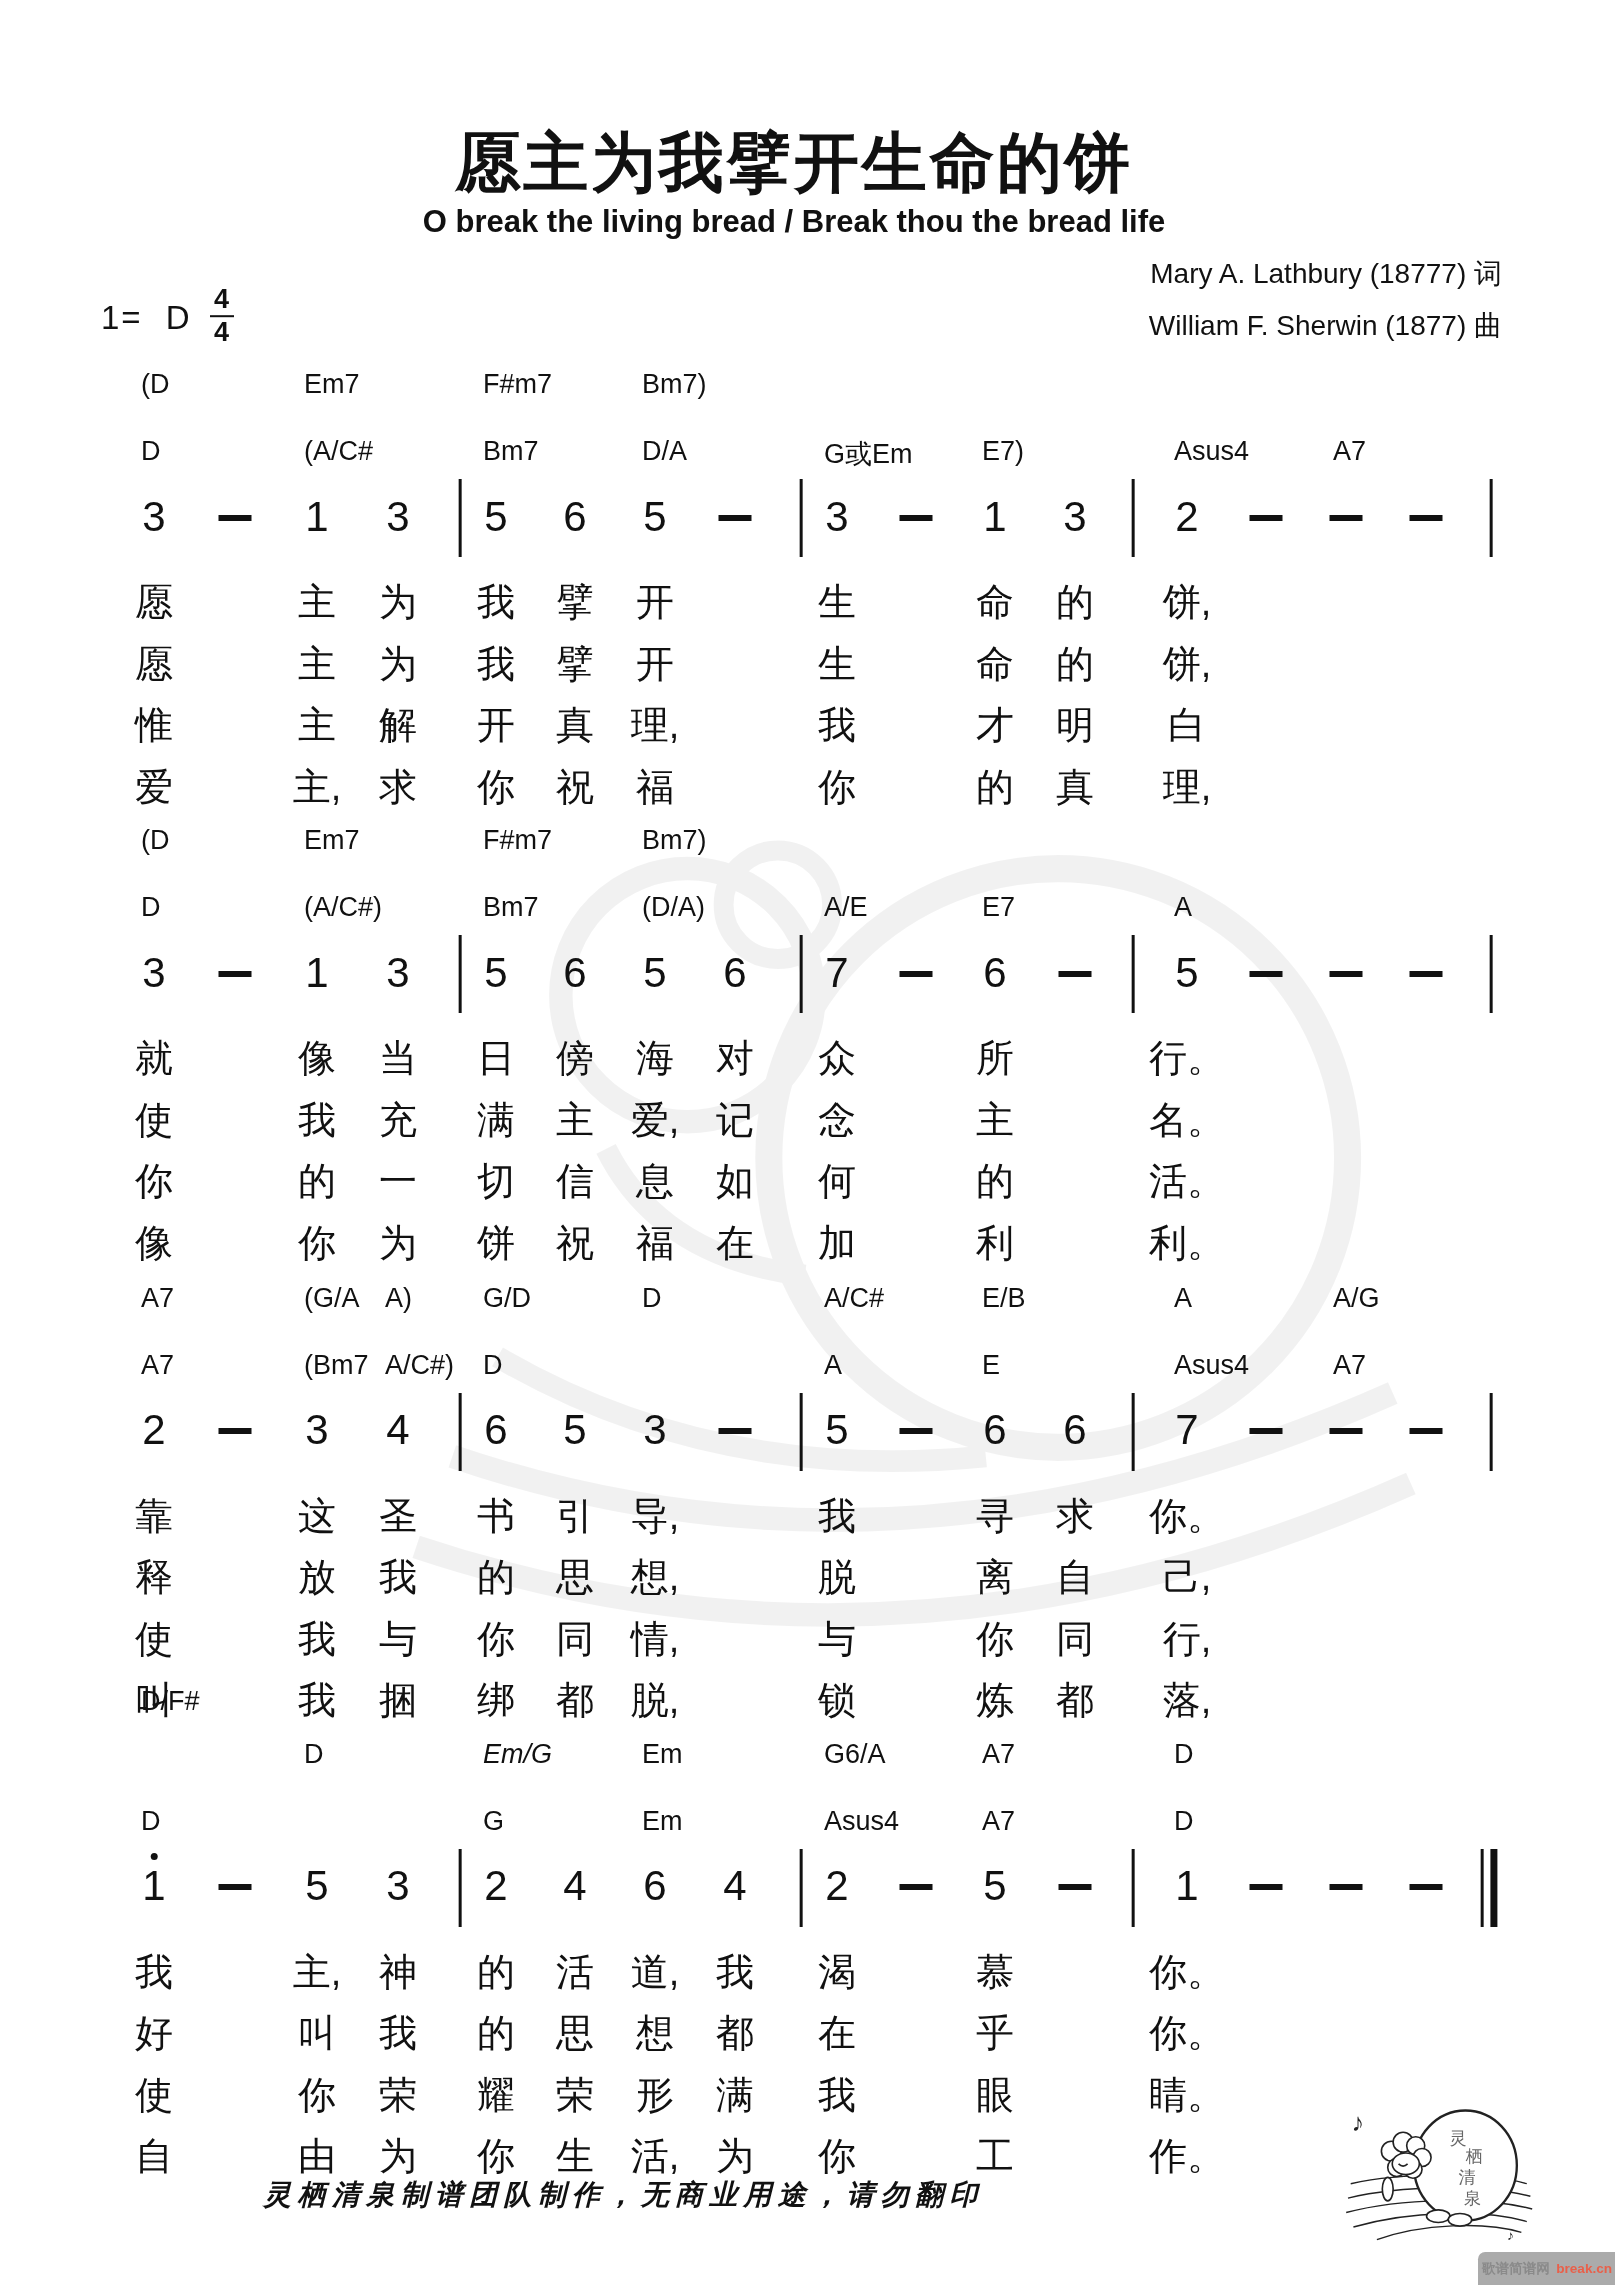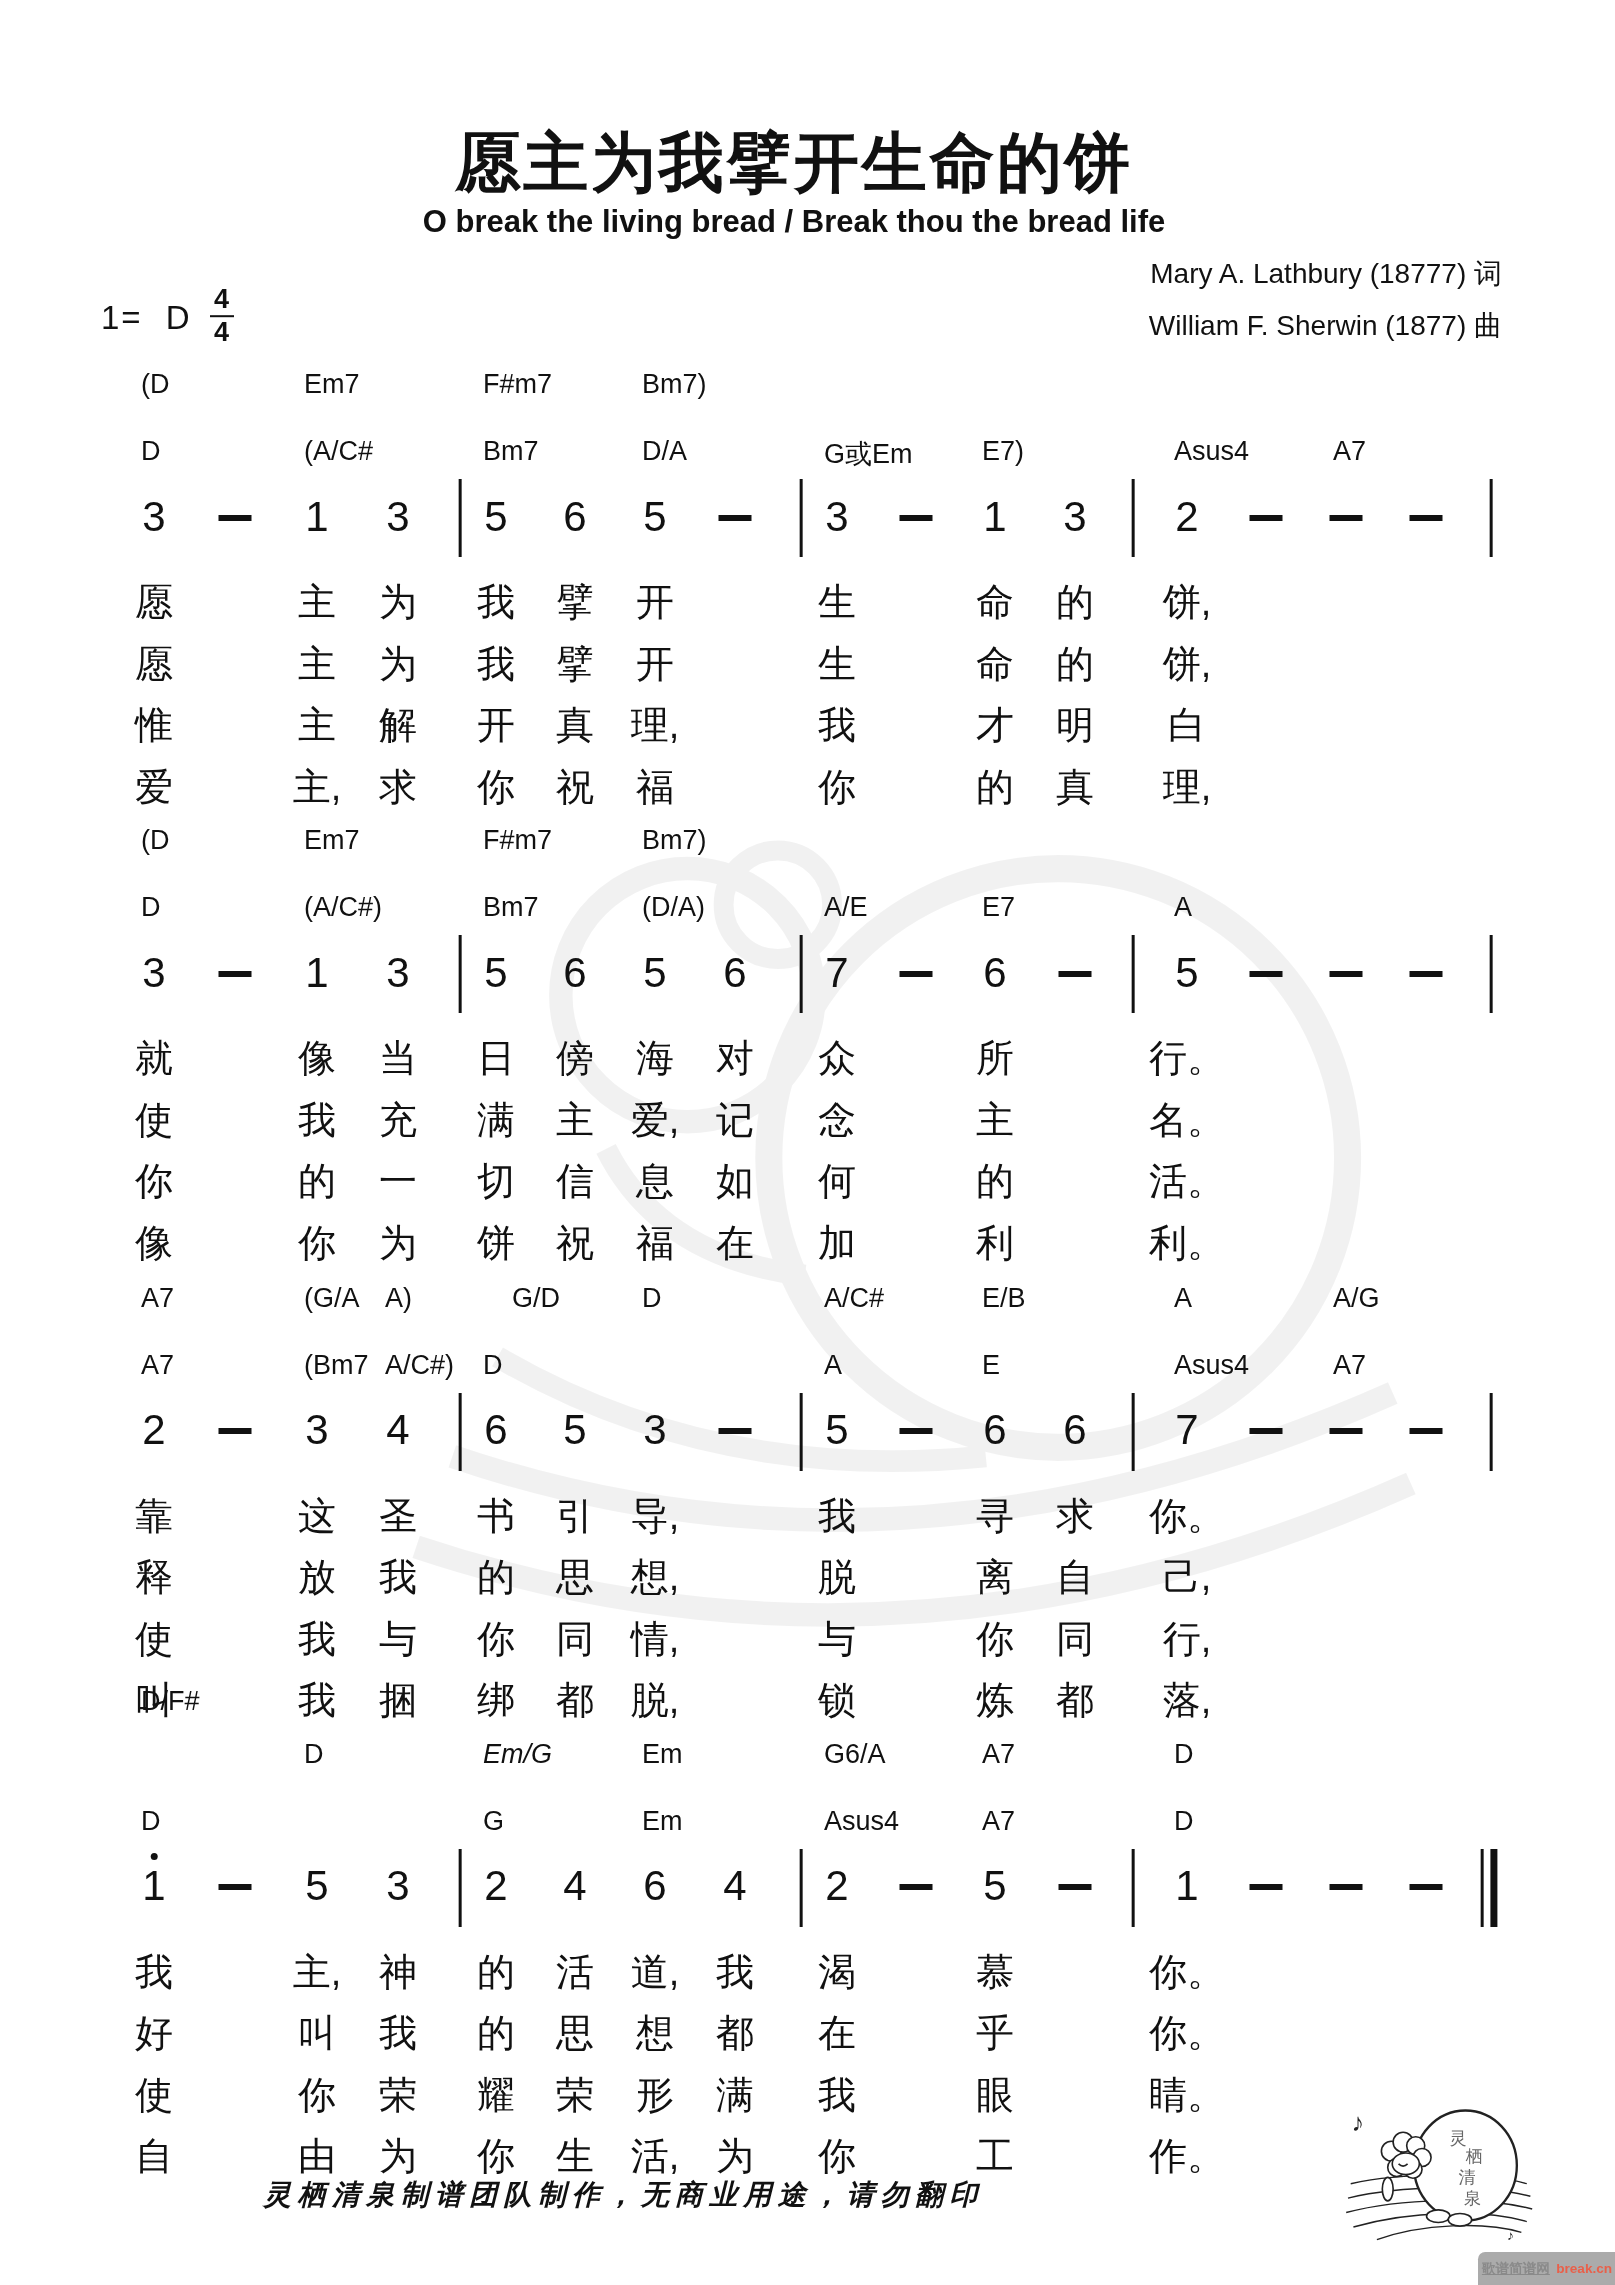--- a/index.html
+++ b/index.html
@@ -25,21 +25,21 @@
   .bar{position:absolute;transform:translateX(-50%);width:2.7px;height:78px;background:#111;}
   .bar.thick{width:7.2px;}
   .lyric{position:absolute;transform:translateX(-50%);font-size:38px;white-space:nowrap;}
   #footer-credit{left:90px;top:2176px;width:1067px;text-align:center;font-size:28px;
         font-weight:700;font-style:italic;font-family:"Liberation Serif",serif;letter-spacing:6.3px;}
   #watermark{left:389px;top:769px;opacity:0.05;}
   #sheep-logo{left:1346px;top:2097px;}
   #site-badge{right:0;bottom:0;width:138px;height:33px;background:#ababab;
         border-radius:7.2px 0 0 0;display:flex;align-items:center;justify-content:center;
         gap:6.3px;font-size:13.6px;}
-  #site-badge .sname{color:#8a8a8a;font-weight:700;text-decoration:underline;}
+  #site-badge .sname{color:#8a8a8a;font-weight:700;}
   #site-badge .surl{color:#e8604a;font-weight:700;}
 </style>
 </head>
 <body>
 
 <div id="page">
 
   <svg id="watermark" class="abs" width="1049" height="1013" viewBox="0 0 1160 1120" fill="none" stroke="#000">
     <circle cx="740" cy="430" r="320" stroke-width="30"></circle>
     <circle cx="330" cy="250" r="140" stroke-width="26"></circle>
@@ -245,21 +245,21 @@
     <span class="lyric" style="left: 496px; top: 1218px;">饼</span>
     <span class="lyric" style="left: 575px; top: 1218px;">祝</span>
     <span class="lyric" style="left: 655px; top: 1218px;">福</span>
     <span class="lyric" style="left: 735px; top: 1218px;">在</span>
     <span class="lyric" style="left: 837px; top: 1218px;">加</span>
     <span class="lyric" style="left: 995px; top: 1218px;">利</span>
     <span class="lyric" style="left: 1187px; top: 1218px;">利。</span>
     <span class="chord" style="left: 141px; top: 1283px;">A7</span>
     <span class="chord" style="left: 304px; top: 1283px;">(G/A</span>
     <span class="chord" style="left: 385px; top: 1283px;">A)</span>
-    <span class="chord" style="left: 483px; top: 1283px; margin-left: 29px;">G/D</span>
+    <span class="chord" style="left: 483px; top: 1283px;">G/D</span>
     <span class="chord" style="left: 642px; top: 1283px;">D</span>
     <span class="chord" style="left: 824px; top: 1283px;">A/C#</span>
     <span class="chord" style="left: 982px; top: 1283px;">E/B</span>
     <span class="chord" style="left: 1174px; top: 1283px;">A</span>
     <span class="chord" style="left: 1333px; top: 1283px;">A/G</span>
     <span class="chord" style="left: 141px; top: 1350px;">A7</span>
     <span class="chord" style="left: 304px; top: 1350px;">(Bm7</span>
     <span class="chord" style="left: 385px; top: 1350px;">A/C#)</span>
     <span class="chord" style="left: 483px; top: 1350px;">D</span>
     <span class="chord" style="left: 824px; top: 1350px;">A</span>

